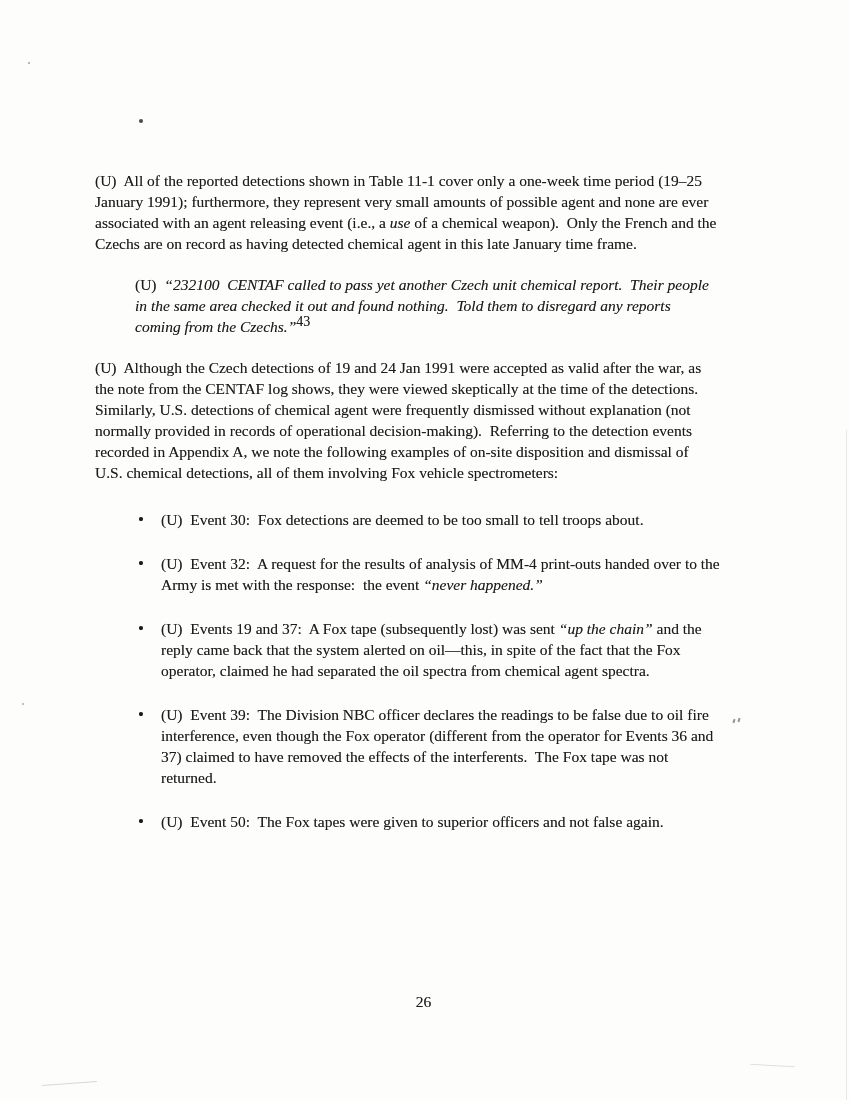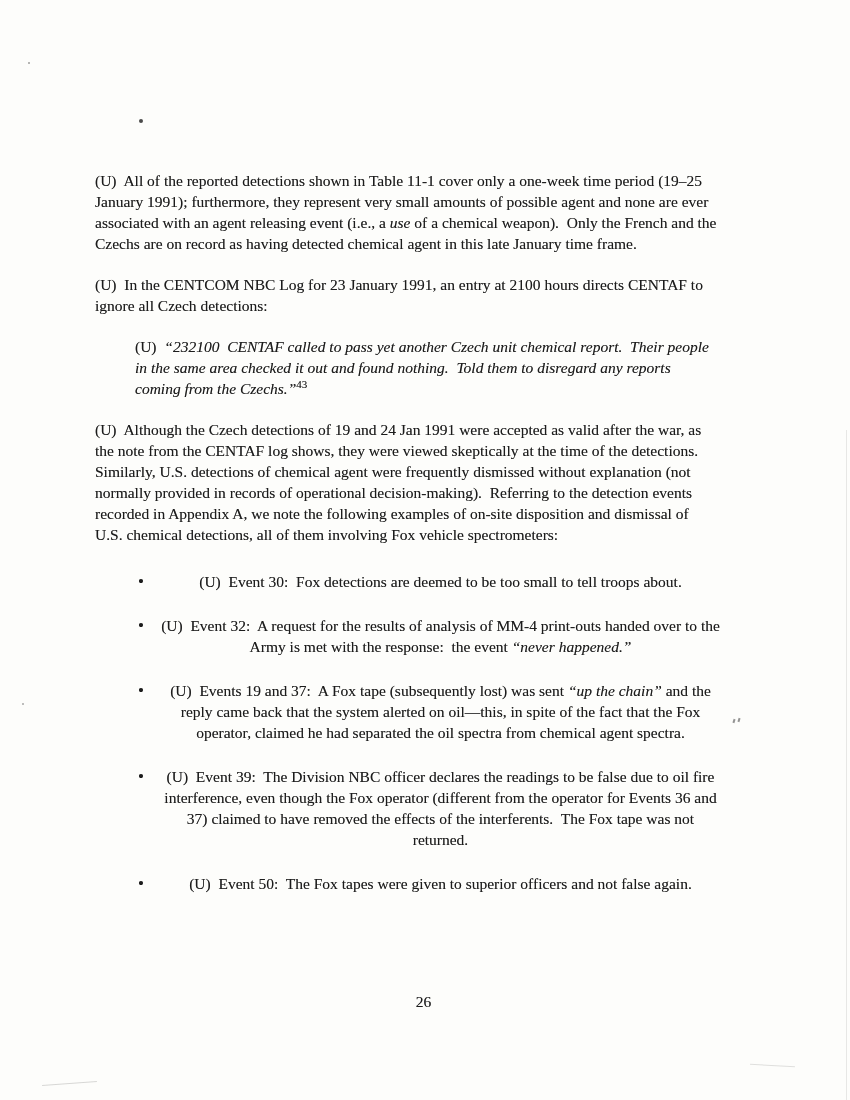--- a/index.html
+++ b/index.html
@@ -27,29 +27,28 @@
   .para {
     margin: 0 0 20px 0;
     white-space: pre-wrap;
   }
   .quote {
     margin: 0 0 20px 40px;
     white-space: pre-wrap;
   }
   .it { font-style: italic; }
   sup.fn {
-    font-size: 11px;
+    font-size: 14px;
     line-height: 0;
     vertical-align: super;
   }
   ul.bullets {
     list-style: none;
     margin: 26px 0 0 0;
     padding: 0 0 0 66px;
-    text-align: center;
   }
   li.bullet {
     position: relative;
     margin: 0 0 23px 0;
     white-space: pre-wrap;
   }
   li.bullet::before {
     content: "•";
     position: absolute;
     left: -23px; top: 0;
@@ -84,21 +83,20 @@
   <span class="artifact tick-a"></span>
   <span class="artifact tick-b"></span>
   <span class="artifact edge-right"></span>
   <span class="artifact edge-bl"></span>
   <span class="artifact edge-br"></span>
 
   <main class="content">
 
     <p class="para"><span>(U)  All of the reported detections shown in Table 11-1 cover only a one-week time period (19–25 January 1991); furthermore, they represent very small amounts of possible agent and none are ever associated with an agent releasing event (i.e., a </span><i class="it">use</i><span> of a chemical weapon).  Only the French and the Czechs are on record as having detected chemical agent in this late January time frame.</span></p>
 
-    <p class="para"><span>(U)  In the CENTCOM NBC Log for 23 January 1991, an entry at 2100 hours directs CENTAF to ignore all Czech detections:</span></p>
 
     <blockquote class="quote"><span>(U)  </span><i class="it">“232100  CENTAF called to pass yet another Czech unit chemical report.  Their people in the same area checked it out and found nothing.  Told them to disregard any reports coming from the Czechs.”</i><sup class="fn">43</sup></blockquote>
 
     <p class="para"><span>(U)  Although the Czech detections of 19 and 24 Jan 1991 were accepted as valid after the war, as the note from the CENTAF log shows, they were viewed skeptically at the time of the detections.  Similarly, U.S. detections of chemical agent were frequently dismissed without explanation (not normally provided in records of operational decision-making).  Referring to the detection events recorded in Appendix A, we note the following examples of on-site disposition and dismissal of U.S. chemical detections, all of them involving Fox vehicle spectrometers:</span></p>
 
     <ul class="bullets">
       <li class="bullet"><span>(U)  Event 30:  Fox detections are deemed to be too small to tell troops about.</span><i class="it"></i><span></span></li>
       <li class="bullet"><span>(U)  Event 32:  A request for the results of analysis of MM-4 print-outs handed over to the Army is met with the response:  the event </span><i class="it">“never happened.”</i><span></span></li>
       <li class="bullet"><span>(U)  Events 19 and 37:  A Fox tape (subsequently lost) was sent </span><i class="it">“up the chain”</i><span> and the reply came back that the system alerted on oil—this, in spite of the fact that the Fox operator, claimed he had separated the oil spectra from chemical agent spectra.</span></li>
       <li class="bullet"><span>(U)  Event 39:  The Division NBC officer declares the readings to be false due to oil fire interference, even though the Fox operator (different from the operator for Events 36 and 37) claimed to have removed the effects of the interferents.  The Fox tape was not returned.</span><i class="it"></i><span></span></li>

